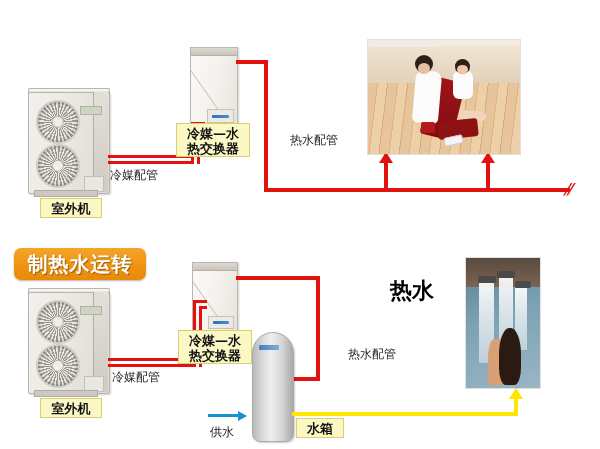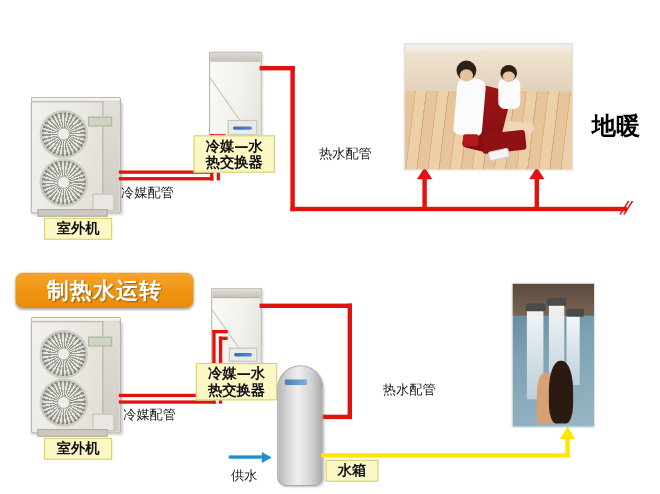--- a/index.html
+++ b/index.html
@@ -15,21 +15,21 @@
     display:flex;align-items:center;justify-content:center;
     letter-spacing:1px;white-space:nowrap;
   }
   .banner-red{
     left:14px;top:32px;width:160px;height:34px;font-size:21px;
     background:linear-gradient(180deg,#e21c1c 0%,#c00606 55%,#a50303 100%);
     box-shadow:0 1px 2px rgba(0,0,0,.35);
     text-shadow:1px 1px 1px rgba(0,0,0,.45);
   }
   .banner-orange{
-    left:14px;top:248px;width:162px;height:32px;font-size:20px;
+    left:14px;top:248px;width:132px;height:32px;font-size:20px;
     background:linear-gradient(180deg,#f6a42a 0%,#ef9412 55%,#e88a07 100%);
     box-shadow:0 1px 2px rgba(0,0,0,.3);
     text-shadow:1px 1px 1px rgba(0,0,0,.35);
   }
 
   
   .ylabel{
     position:absolute;background:#fbf8c6;border:1px solid #d8d16a;
     color:#111;font-size:12px;line-height:14px;text-align:center;
     font-weight:bold;box-sizing:border-box;padding:2px 4px;white-space:nowrap;
@@ -305,21 +305,20 @@
     <div class="lr-woman-face"></div>
     <div class="lr-child-body"></div>
     <div class="lr-child-head"></div>
     <div class="lr-child-face"></div>
     <div class="lr-leg"></div>
     <div class="lr-cloth2"></div>
     <div class="lr-box"></div>
     <div class="lr-remote"></div>
   </div>
 
-  <div class="biglabel" style="left:538px;top:100px;">地暖</div>
 
   <div class="banner banner-orange">制热水运转</div>
 
   <div class="outdoor" style="left:28px;top:292px;width:80px;height:100px;">
     <div class="od-top"></div>
     <div class="od-body"></div>
     <div class="od-side"></div>
     <div class="fan" style="left:8px;top:8px;width:40px;height:40px;"></div>
     <div class="fan" style="left:8px;top:52px;width:40px;height:40px;"></div>
     <div class="od-logo" style="left:52px;top:14px;width:20px;height:7px;"></div>
@@ -382,14 +381,15 @@
     <div class="sh-head" style="left:16%;top:14%;width:24%;"></div>
     <div class="sh-head" style="left:42%;top:10%;width:24%;"></div>
     <div class="sh-head" style="left:66%;top:18%;width:22%;"></div>
     <div class="sh-water" style="left:18%;top:19%;width:20%;height:62%;"></div>
     <div class="sh-water" style="left:44%;top:15%;width:20%;height:60%;"></div>
     <div class="sh-water" style="left:66%;top:23%;width:17%;height:48%;"></div>
     <div class="sh-skin"></div>
     <div class="sh-hair"></div>
   </div>
 
+  <div class="biglabel" style="left:390px;top:276px;">热水</div>
 
 </div>
 
 </body></html>

